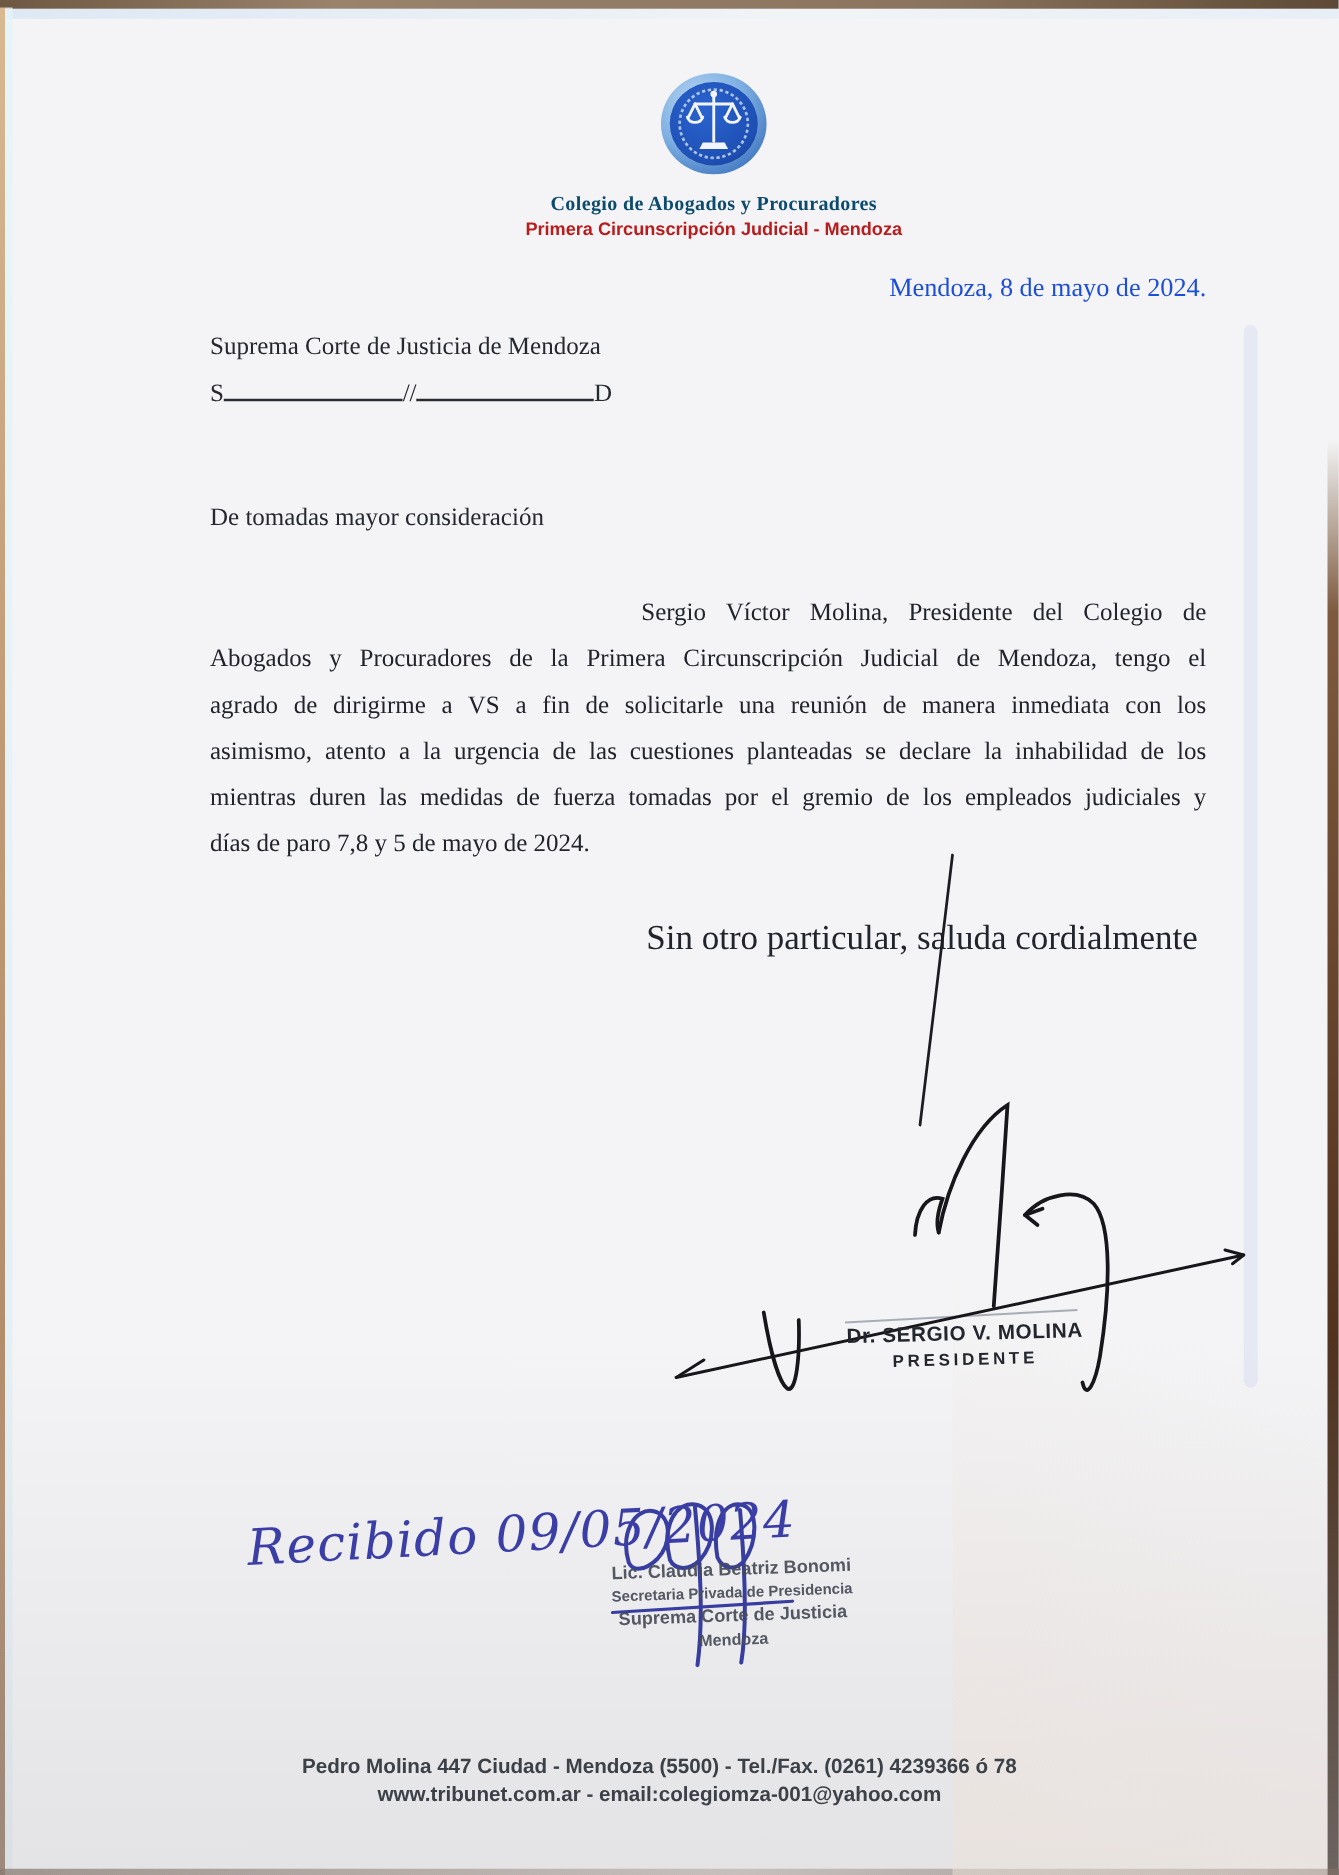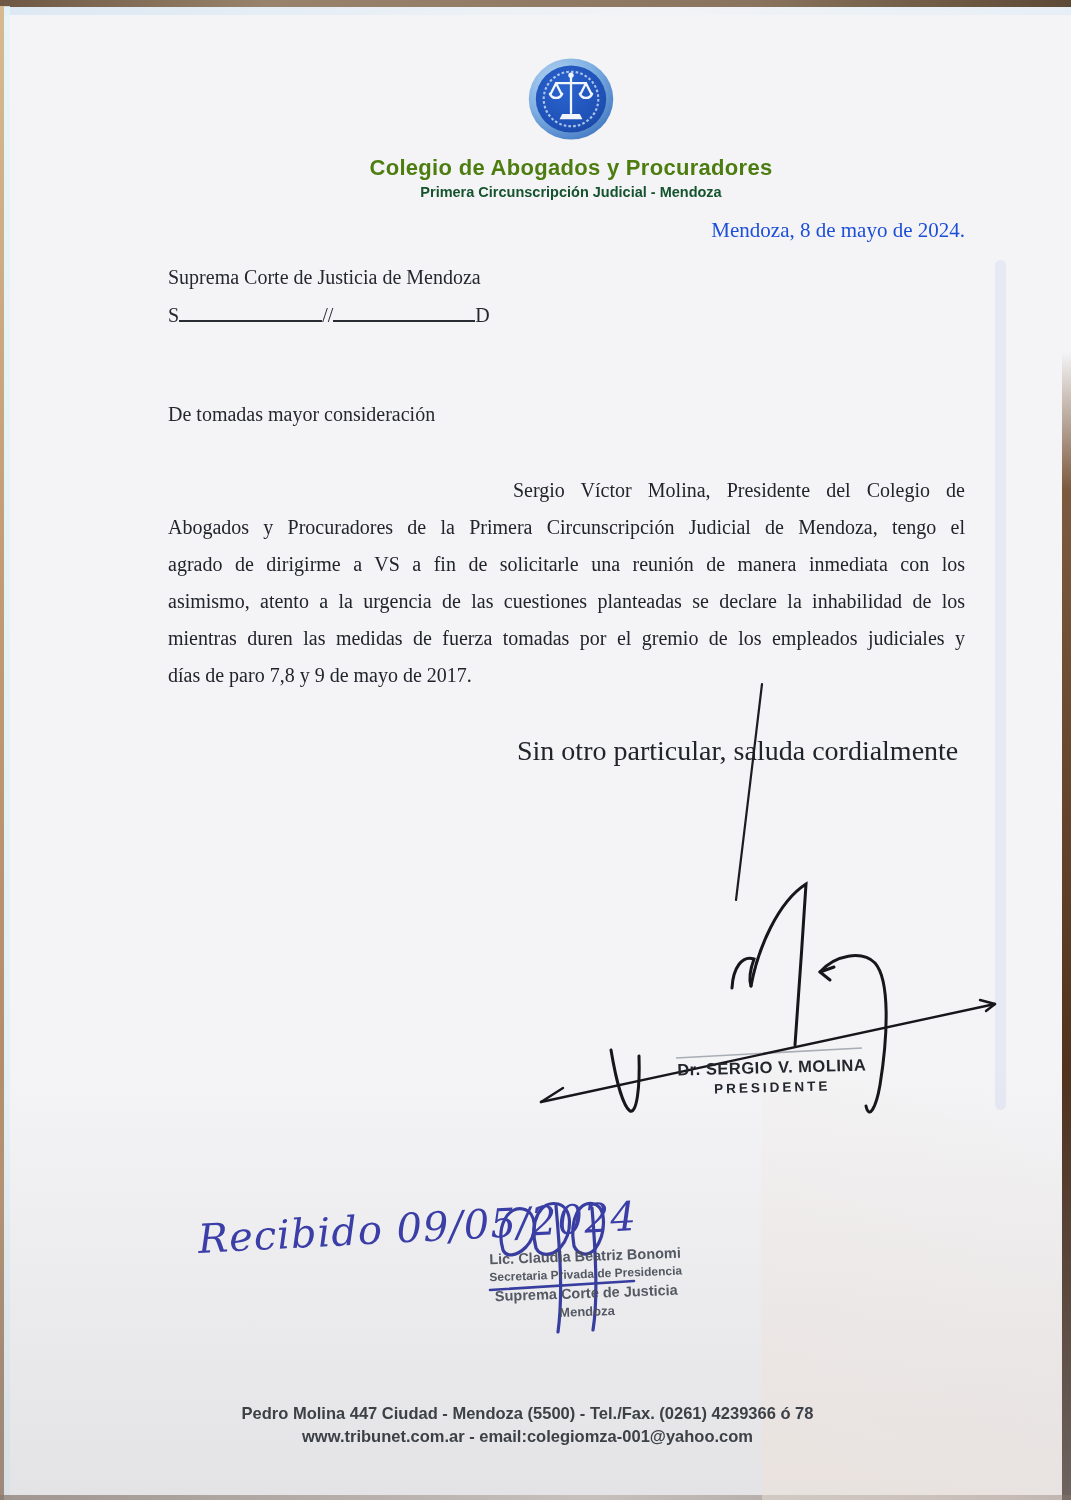--- a/index.html
+++ b/index.html
@@ -25,24 +25,24 @@
   .shade-bottom { position:absolute; left:0; right:0; bottom:0; height:430px; pointer-events:none;
                 background:linear-gradient(180deg, rgba(204,203,206,0) 0%, rgba(204,203,206,.42) 100%); }
   .shade-bottomright { position:absolute; right:9px; bottom:0; width:300px; height:520px; pointer-events:none;
                 background:linear-gradient(200deg, rgba(240,229,222,0) 20%, rgba(238,226,218,.5) 90%); }
   .scan-streak { position:absolute; left:995px; top:260px; width:11px; height:850px; pointer-events:none;
                 background:rgba(190,196,234,.26); border-radius:6px; }
 
   
   .header { position:absolute; top:55px; left:331px; width:480px; text-align:center; }
   .logo { width:96px; height:88px; margin:0 auto 12px auto; display:block; }
-  .org-name { font-family:Liberation Sans, sans-serif; font-weight:bold; font-size:22px;
-              color:#4d7c0f; letter-spacing:.3px; }
+  .org-name { font-family:Liberation Serif, serif; font-weight:bold; font-size:16px;
+              color:#0c4a6e; letter-spacing:.3px; }
   .org-subtitle { font-family:"Liberation Sans", sans-serif; font-weight:bold; font-size:14.5px;
-              color:#14532d; margin-top:3px; }
+              color:#b91c1c; margin-top:3px; }
 
   
   .date-line { position:absolute; top:218px; right:106px; font-size:21px; color:#1d4ed8; }
   .recipient { position:absolute; top:258px; left:168px; font-size:20px; color:#26282f; line-height:38px; }
   .ruled { display:inline-block; border-bottom:2px solid #2a2c33; height:20px; vertical-align:baseline; }
   .salutation { position:absolute; top:403px; left:168px; font-size:20px; color:#26282f; }
   .body-block { position:absolute; top:472px; left:168px; width:797px; font-size:20px;
                 color:#22242c; }
   .body-line { height:37px; line-height:37px; text-align:justify; text-align-last:justify; white-space:nowrap; }
   .body-line.first { text-indent:345px; }
@@ -129,21 +129,21 @@
 </div>
 
 <div class="salutation">De tomadas mayor consideración</div>
 
 <div class="body-block">
   <div class="body-line first">Sergio Víctor Molina, Presidente del Colegio de</div>
   <div class="body-line">Abogados y Procuradores de la Primera Circunscripción Judicial de Mendoza, tengo el</div>
   <div class="body-line">agrado de dirigirme a VS a fin de solicitarle una reunión de manera inmediata con los</div>
   <div class="body-line">asimismo, atento a la urgencia de las cuestiones planteadas se declare la inhabilidad de los</div>
   <div class="body-line">mientras duren las medidas de fuerza tomadas por el gremio de los empleados judiciales y</div>
-  <div class="body-line last">días de paro 7,8 y 9 de mayo de 2017.</div>
+  <div class="body-line last">días de paro 7,8 y 5 de mayo de 2024.</div>
 </div>
 
 <div class="closing">Sin otro particular, saluda cordialmente</div>
 
 <svg class="pen-overlay" width="1071" height="1500" viewBox="0 0 1071 1500">
 
   <path d="M 762,684 C 754,755 744,830 736,900" fill="none" stroke="#1c1c22" stroke-width="2.2" stroke-linecap="round"></path>
 
   <path d="M 676,1058 L 862,1048" fill="none" stroke="#a8adb5" stroke-width="1.6"></path>
 

